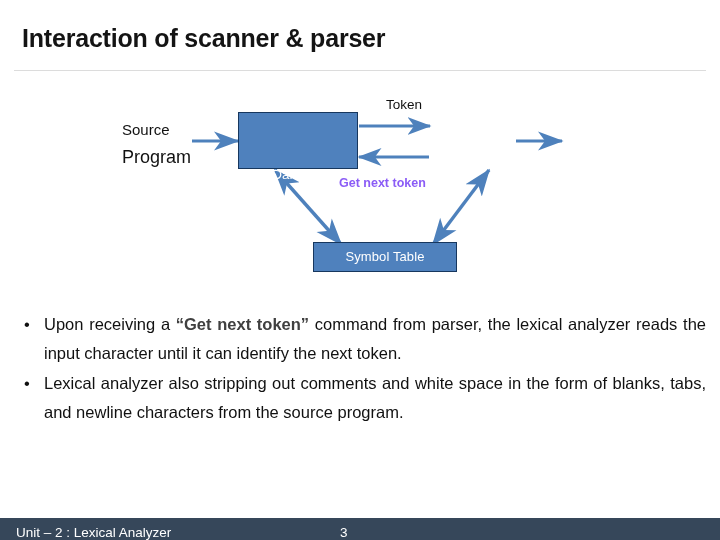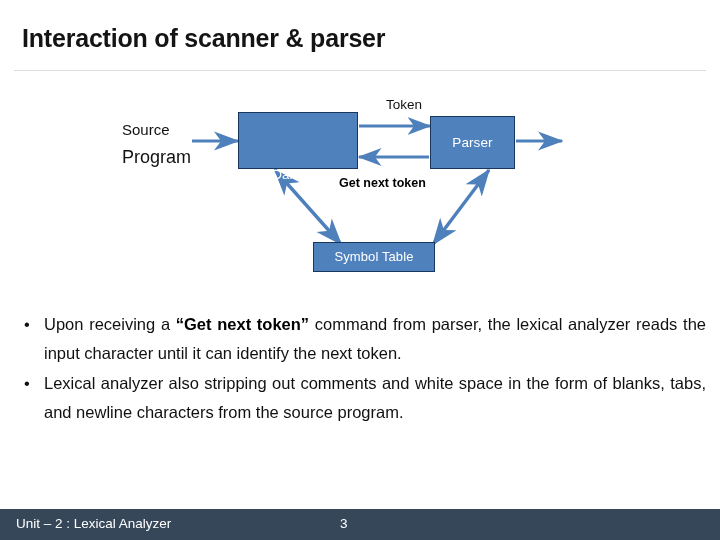--- a/index.html
+++ b/index.html
@@ -75,21 +75,21 @@
   }
   #box-parser {
     left: 430px;
     top: 36px;
     width: 85px;
     height: 53px;
   }
   #box-symbol {
     left: 313px;
     top: 162px;
-    width: 122px;
+    width: 144px;
     height: 30px;
     font-size: 13px;
   }
 
   .plain-label {
     position: absolute;
     font-size: 13px;
     color: #111111;
     white-space: nowrap;
   }
@@ -108,21 +108,21 @@
     top: 17px;
     font-size: 13.5px;
     margin-left: 16px;
   }
   #label-getnext {
     position: absolute;
     left: 339px;
     top: 96px;
     font-size: 12.5px;
     font-weight: bold;
-    color: #000000;
+    color: #8b5cf6;
     white-space: nowrap;
   }
 
   
   #body-list {
     position: absolute;
     left: 16px;
     top: 310px;
     width: 690px;
     margin: 0;
@@ -139,31 +139,31 @@
     color: #111111;
   }
   #body-list li .bullet-dot {
     position: absolute;
     left: 8px;
     top: 0;
     font-size: 16.5px;
     line-height: 28.5px;
   }
   .hl-red {
-    color: #000000;
+    color: #404040;
     font-weight: bold;
   }
 
   
   #footer-bar {
     position: absolute;
     left: 0;
     bottom: 0;
     width: 720px;
-    height: 31px;
+    height: 22px;
     background: #36475A;
   }
   .footer-text {
     position: absolute;
     color: #ffffff;
     font-size: 13.5px;
     white-space: nowrap;
     top: 7px;
   }
   #footer-left  { left: 16px; }
@@ -204,23 +204,20 @@
   <div class="plain-label" id="label-source">Source</div>
   <div class="plain-label" id="label-program">Program</div>
   <div class="plain-label" id="label-token">Token</div>
   <div id="label-getnext">Get next token</div>
 
   <div class="node-box" id="box-lexical">
     <span>Lexical</span>
     <span>Darshan</span>
   </div>
 
-  <div class="node-box" id="box-parser">
-    <span>Parser</span>
-  </div>
 
   <div class="node-box" id="box-symbol">
     <span>Symbol Table</span>
   </div>
 </div>
 
 <ul id="body-list">
   <li>
     <span class="bullet-dot">•</span>
     <span>Upon receiving a </span><span class="hl-red">“Get next token”</span><span> command from parser, the lexical analyzer reads the input character until it can identify the next token.</span>

